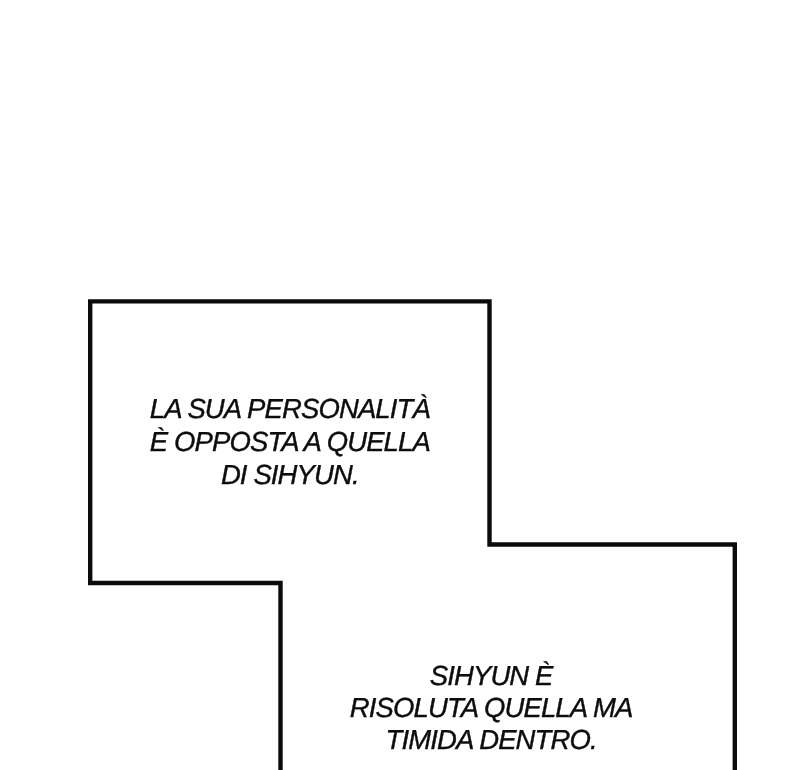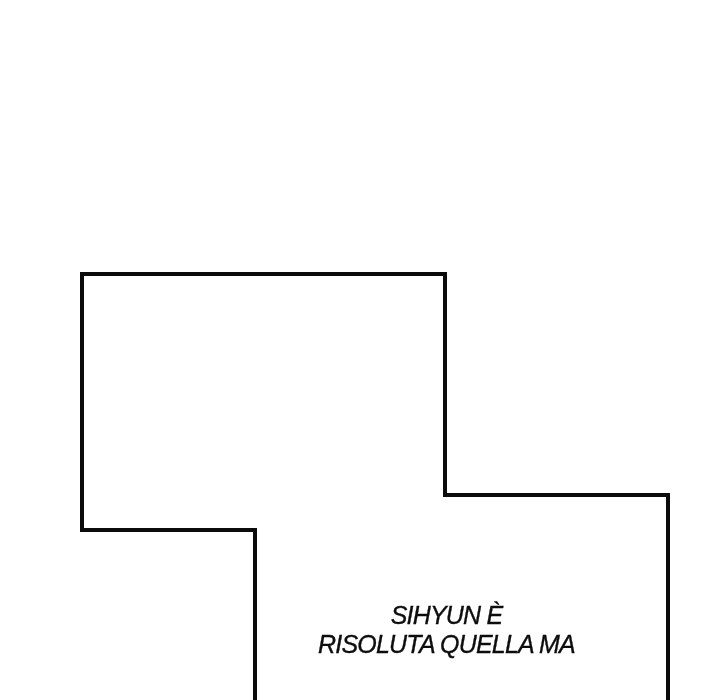--- a/index.html
+++ b/index.html
@@ -68,19 +68,25 @@
 </head>
 <body>
 
 <div class="stage">
 
   <svg class="outline" width="720" height="700" viewBox="0 0 720 700" aria-hidden="true">
 
     <path class="outline-path" d="M 255 703 L 255 530 L 82 530 L 82 274 L 445 274 L 445 495 L 668 495 L 668 703"></path>
   </svg>
 
+  <div class="bubble-text bubble-text--1">
+    <span class="line">LA SUA PERSONALITÀ</span>
+    <span class="line">È OPPOSTA A QUELLA</span>
+    <span class="line">DI SIHYUN.</span>
+  </div>
 
   <div class="bubble-text bubble-text--2">
     <span class="line">SIHYUN È</span>
     <span class="line">RISOLUTA QUELLA MA</span>
+    <span class="line">TIMIDA DENTRO.</span>
   </div>
 
 </div>
 
 </body></html>

